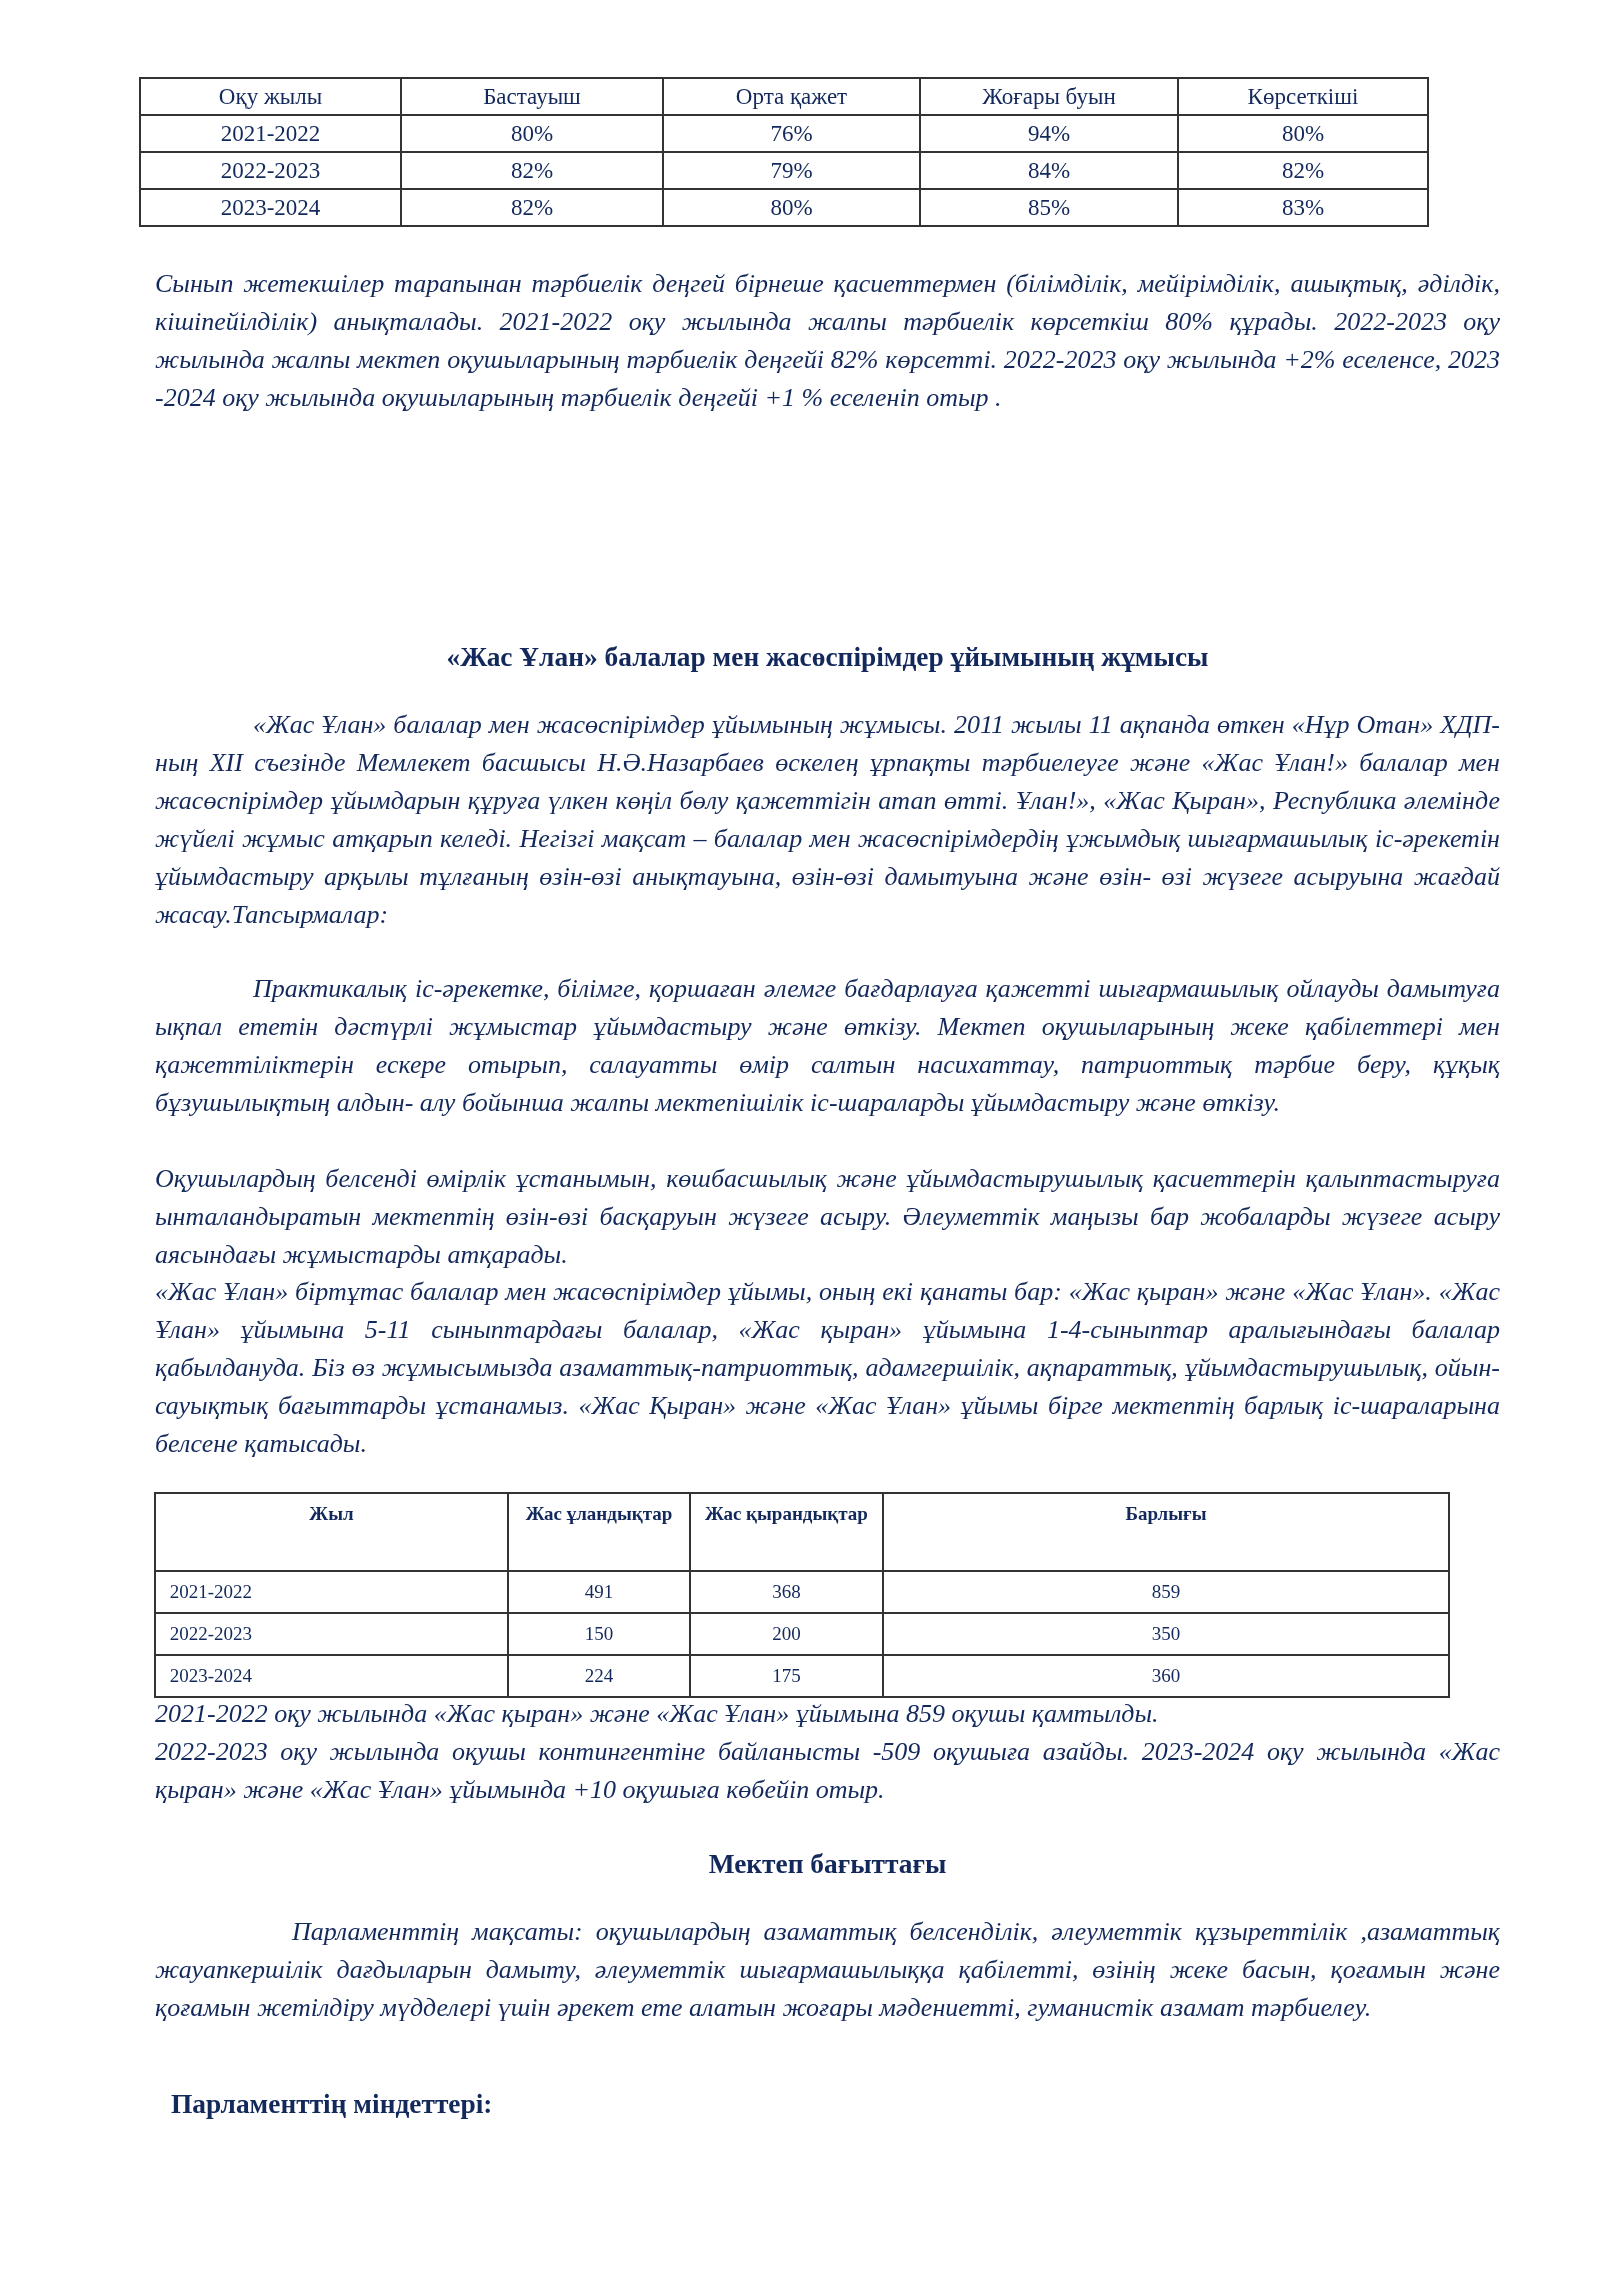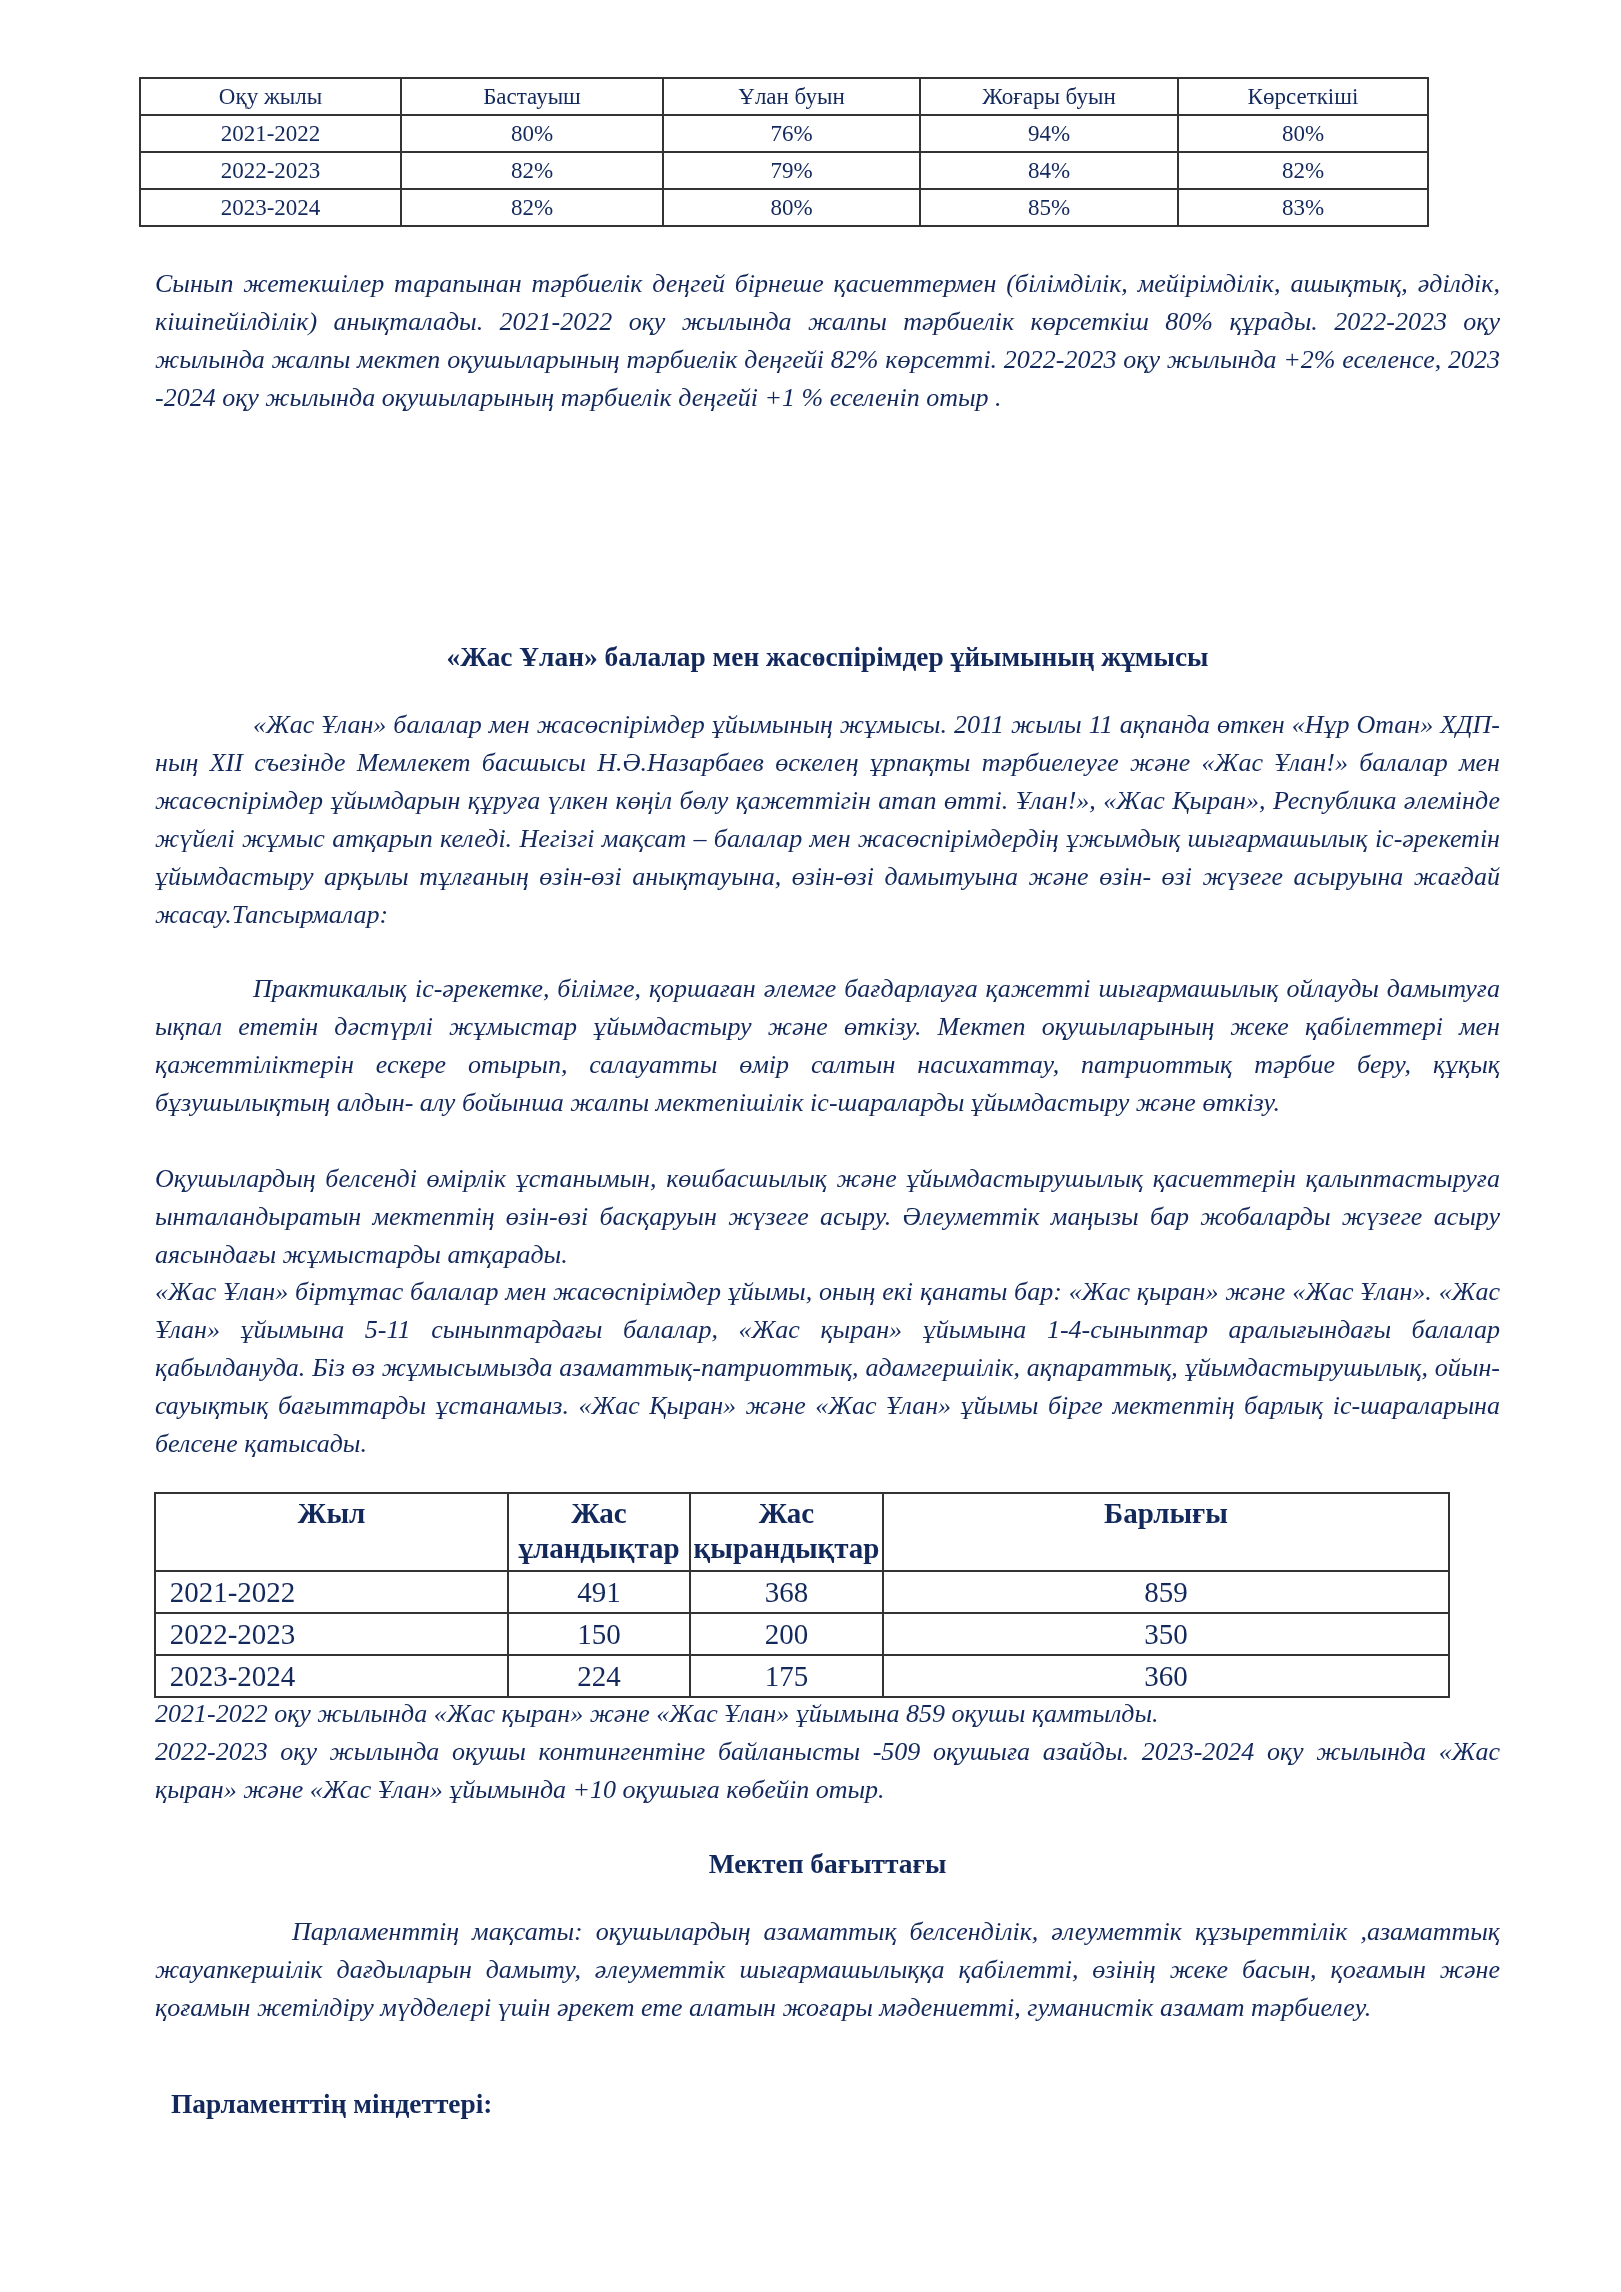--- a/index.html
+++ b/index.html
@@ -3,21 +3,21 @@
 <meta charset="utf-8">
 <style>
   html, body { margin:0; padding:0; background:#ffffff; }
   body { width:1621px; height:2293px; position:relative; overflow:hidden;
          font-family:"Liberation Serif", "DejaVu Serif", serif; color:#13295c; }
   .page { position:absolute; left:0; top:0; width:1621px; height:2293px; }
   table { border-collapse:collapse; position:absolute; table-layout:fixed; }
   td, th { border:2px solid #333; padding:0; color:#13295c; font-weight:normal; }
   #t1 { left:139px; top:77px; width:1287px; font-size:23px; }
   #t1 td, #t1 th { height:35px; line-height:35px; text-align:center; }
-  #t2 { left:154px; top:1492px; width:1294px; font-size:29px; }
+  #t2 { left:154px; top:1492px; width:1294px; font-size:19px; }
   #t2 th { font-weight:bold; text-align:center; vertical-align:top; height:74px; line-height:35px; padding-top:2px; }
   #t2 td { height:40px; line-height:40px; text-align:center; }
   #t2 td.yr { text-align:left; padding-left:13.7px; }
   .p { position:absolute; left:155px; width:1345px; font-size:26px; line-height:38px;
        text-align:justify; text-align-last:left; margin:0;font-style:italic; }
   .indent { text-indent:98px; }
   .indent2 { text-indent:137px; }
   .h { position:absolute; left:155px; width:1345px; font-size:27.4px; font-weight:bold; text-align:center; margin:0; }
   .hl { position:absolute; left:155px; font-size:27.4px; font-weight:bold; margin:16px; }
 </style>
@@ -31,21 +31,21 @@
         <col style="width:261px">
         <col style="width:262px">
         <col style="width:257px">
         <col style="width:258px">
         <col style="width:250px">
       </colgroup>
     <tbody>
         <tr>
       <th>Оқу  жылы</th>
       <th>Бастауыш</th>
-      <th>Ұлан буын</th>
+      <th>Орта қажет</th>
       <th>Жоғары буын</th>
       <th>Көрсеткіші</th>
     </tr>
     <tr>
       <td>2021-2022</td>
       <td>80%</td>
       <td>76%</td>
       <td>94%</td>
       <td>80%</td>
     </tr>

